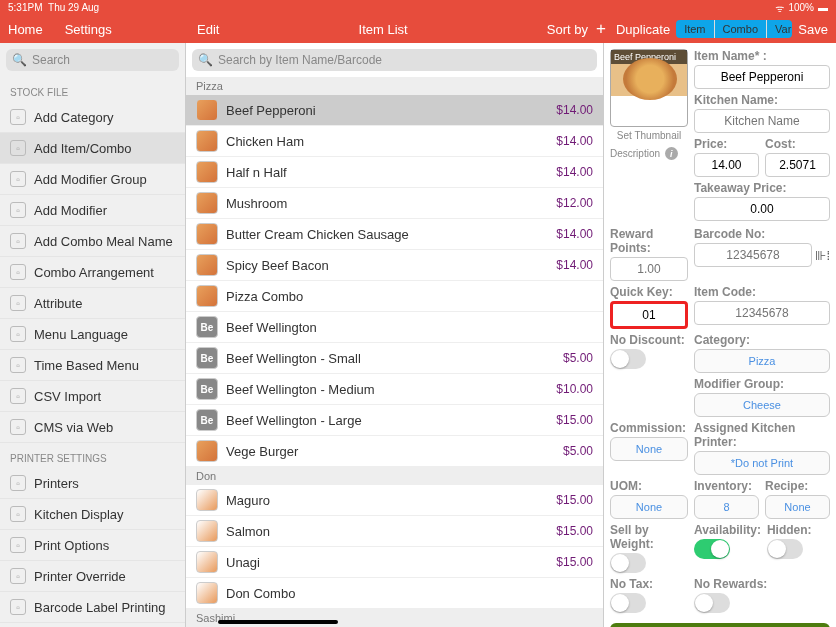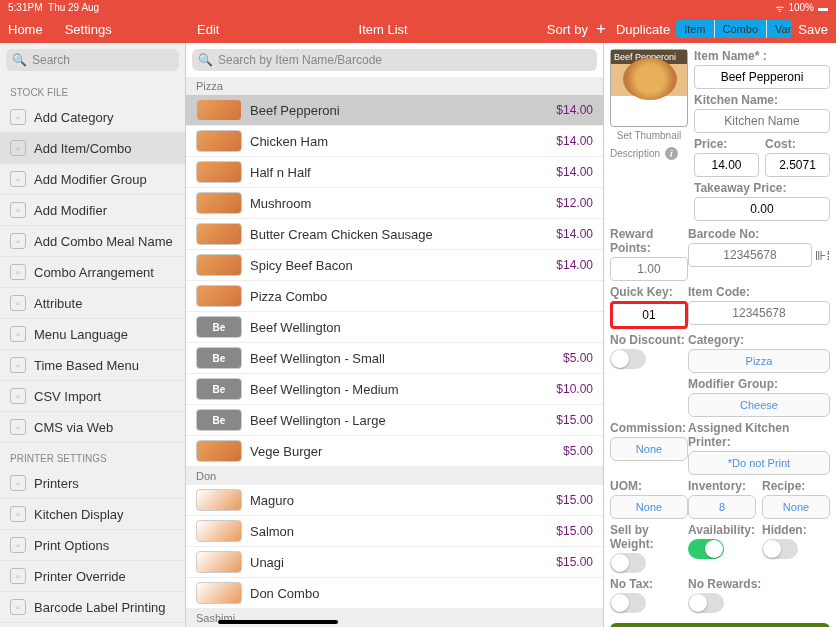--- a/index.html
+++ b/index.html
@@ -20,38 +20,38 @@
 .search .mag { margin-right:5px; }
 .sechdr { font-size:10px; color:#888; padding:10px 10px 4px; text-transform:uppercase; }
 .sbitem { display:flex; align-items:center; padding:7px 10px; border-bottom:1px solid #e5e5e5; font-size:13px; color:#333; }
 .sbitem.sel { background:#e0e0e0; }
 .sbitem .ic { width:16px; height:16px; margin-right:8px; border:1px solid #bbb; border-radius:3px; display:flex; align-items:center; justify-content:center; font-size:10px; color:#999; }
 .center { flex:1; background:#fff; overflow-y:auto; border-right:1px solid #ccc; }
 .csearch { margin:6px; }
 .cathdr { background:#eee; padding:3px 10px; font-size:11px; color:#777; }
 .itm { display:flex; align-items:center; padding:4px 10px; border-bottom:1px solid #eee; }
 .itm.sel { background:#ccc; }
-.thumb { width:46px; height:22px; border-radius:4px; margin-right:8px; background:#e8d4b0; border:1px solid #ccc; display:flex; align-items:center; justify-content:center; font-size:8px; color:#fff; overflow:hidden; }
+.thumb { width:22px; height:22px; border-radius:4px; margin-right:8px; background:#e8d4b0; border:1px solid #ccc; display:flex; align-items:center; justify-content:center; font-size:8px; color:#fff; overflow:hidden; }
 .thumb.be { background:#888; font-size:10px; font-weight:bold; }
 .thumb.pz { background:linear-gradient(135deg,#e8a05c,#d4733a); }
 .thumb.dn { background:linear-gradient(135deg,#fff,#e89a5c); }
 .itm .nm { flex:1; font-size:13px; }
 .itm .pr { font-size:12px; color:#701a75; }
 .inspector { width:232px; background:#fff; padding:6px; overflow-y:auto; font-size:11px; }
 .toprow { display:flex; gap:6px; margin-bottom:6px; }
 .bigthumb { width:78px; height:78px; border-radius:4px; background:linear-gradient(180deg,#e8c088 60%,#fff 60%); border:1px solid #aaa; position:relative;}
 .bigthumb .cap { position:absolute; top:0; left:0; right:0; background:rgba(0,0,0,0.6); color:#fff; font-size:9px; padding:2px 3px; }
 .pizza { position:absolute; top:8px; left:12px; width:54px; height:42px; border-radius:50%; background:radial-gradient(circle,#e8b05c 40%,#c47a3a 70%); }
 .rcol { flex:1; }
 .lbl { font-size:12px; color:#888; margin-bottom:2px;font-weight:bold; }
 .inp { width:100%; border:1px solid #ccc; border-radius:4px; padding:4px; font-size:12px; text-align:center; background:#fff; }
 .inp.ph { color:#bbb; }
 .row2 { display:flex; gap:6px; margin-top:4px; }
 .row2 > div { flex:1; }
-.two { display:flex; margin-top:4px; }
+.two { display:flex; gap:6px; margin-top:4px; }
 .lcol { width:78px; }
 .below { font-size:10px; color:#888; text-align:center; margin-top:3px; }
 .highlight { border:3px solid #e22 !important; }
 .btn { border:1px solid #ccc; border-radius:6px; padding:5px; text-align:center; font-size:11px; color:#4a90e2; background:#fafafa; }
 .toggle { width:36px; height:20px; border-radius:10px; background:#ddd; position:relative; }
 .toggle.on { background:#2ecc71; }
 .toggle .knob { width:18px; height:18px; border-radius:50%; background:#fff; position:absolute; top:1px; left:1px; box-shadow:0 1px 2px rgba(0,0,0,0.3); }
 .toggle.on .knob { left:17px; }
 .infoic { display:inline-flex; width:13px; height:13px; border-radius:50%; background:#aaa; color:#fff; align-items:center; justify-content:center; font-size:9px; font-style:italic; font-weight:bold; margin-left:2px;}
 .delbtn { background:#4d7c0f; color:#fff; border-radius:6px; padding:8px; text-align:center; font-size:13px; margin-top:10px; }

